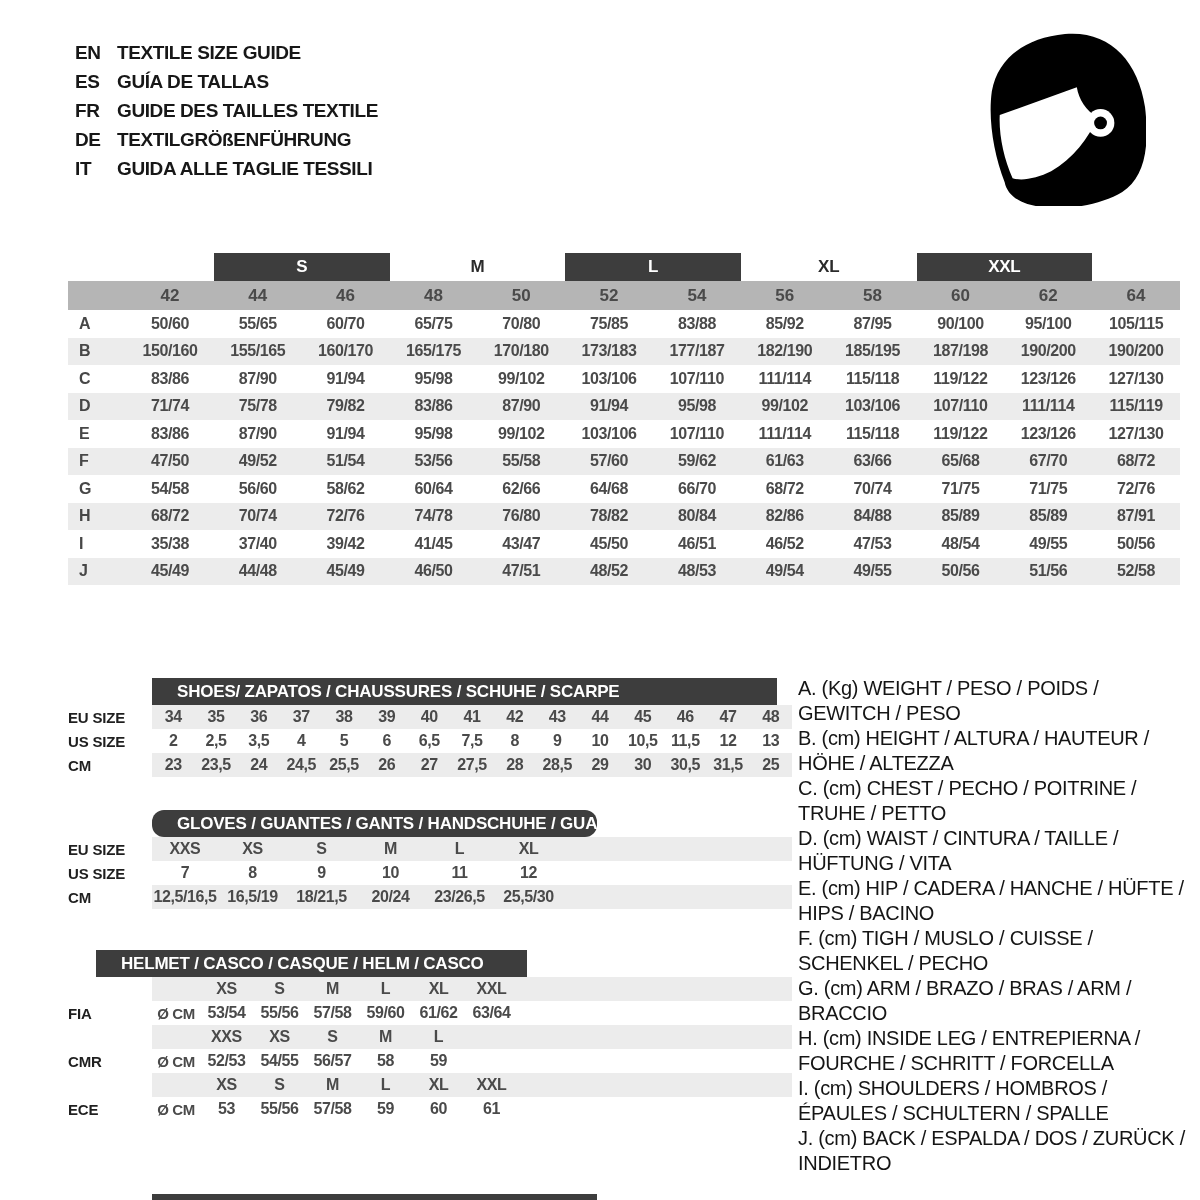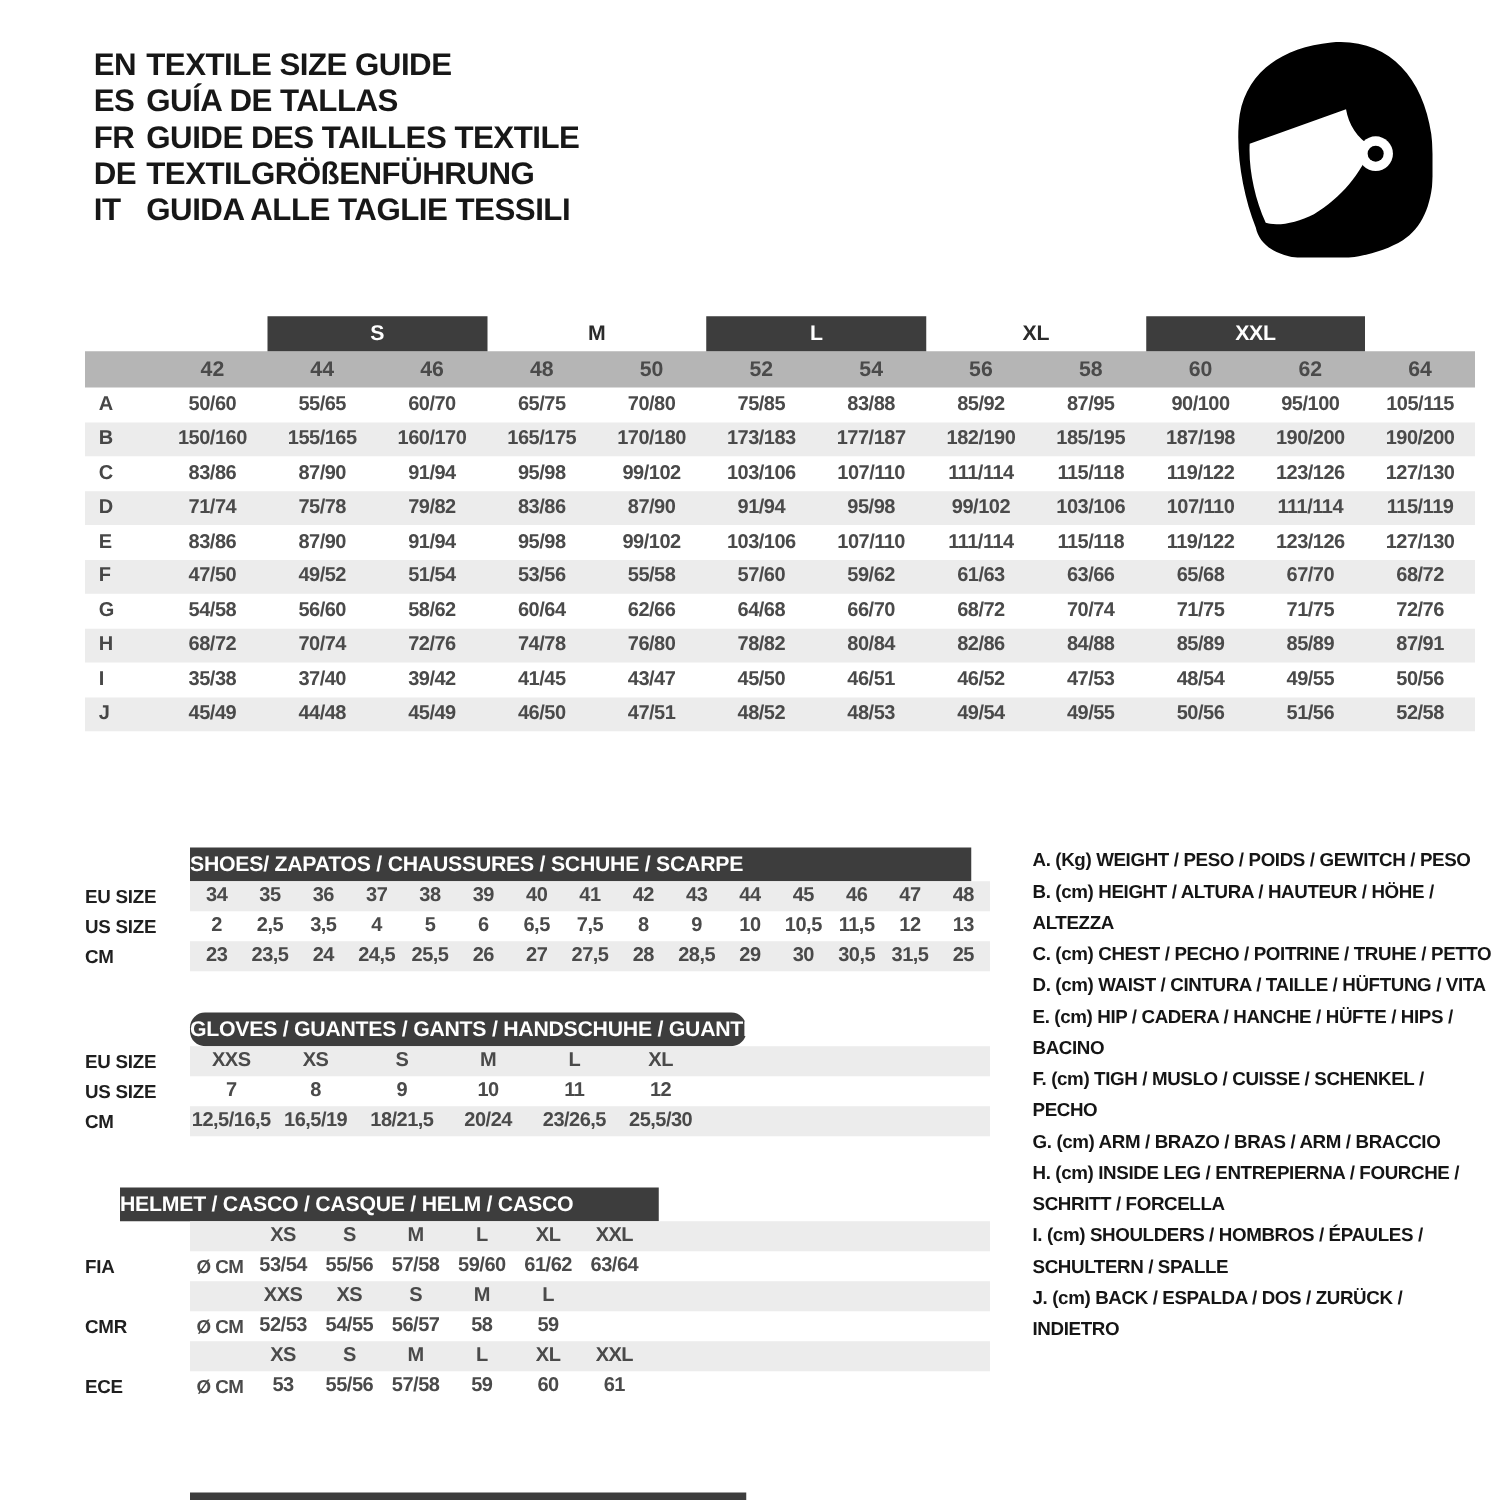--- a/index.html
+++ b/index.html
@@ -3,21 +3,21 @@
 <meta charset="utf-8">
 <style>
   * { margin:0; padding:0; box-sizing:border-box; }
   html,body { width:1200px; height:1200px; background:#ffffff;
     font-family:"Liberation Sans", sans-serif; color:#1c1c1c; }
   body { position:relative; overflow:hidden; }
 
   
   .lang-block { position:absolute; left:75px; top:38px; }
   .lang-row { display:flex; height:29px; align-items:center;
-    font-weight:bold; font-size:25px; letter-spacing:-0.4px; color:#171717; }
+    font-weight:bold; font-size:19px; letter-spacing:-0.4px; color:#171717; }
   .lang-code { width:42px; }
 
   
   .helmet-logo { position:absolute; left:978px; top:28px; width:168px; height:178px; }
 
   
   .textile { position:absolute; left:68px; top:253px; width:1112px; }
   .t-grid { display:grid; grid-template-columns:58px repeat(12,1fr); }
   .group-row { height:28px; }
   .group { display:flex; align-items:center; justify-content:center;
@@ -33,41 +33,41 @@
     font-weight:bold; font-size:16px; color:#474747; }
   .t-cell { display:flex; align-items:center; justify-content:center;
     font-weight:bold; font-size:16px; color:#4a4a4a; letter-spacing:-0.4px; white-space:nowrap; }
 
   
   .section { position:absolute; left:68px; width:724px; }
   .sec-shoes  { top:678px; }
   .sec-gloves { top:810px; }
   .sec-helmet { top:950px; }
   .sec-bar { margin-left:84px; height:27px; background:#3d3d3d; color:#ffffff;
-    display:flex; align-items:center; padding-left:0;
+    display:flex; align-items:center; padding-left:25px;
     font-weight:bold; font-size:17px; letter-spacing:-0.2px; white-space:nowrap; }
   .sec-shoes  .sec-bar { width:625px; }
   .sec-gloves .sec-bar { width:445px;border-radius:12px; }
   .sec-helmet .sec-bar { width:431px;margin-left:28px; }
   .m-row { display:flex; height:24px; }
   .m-label { width:84px; display:flex; align-items:center;
     font-weight:bold; font-size:15px; letter-spacing:-0.2px; color:#1f1f1f; }
   .band { flex:1; display:grid; align-items:center; }
   .band.shade { background:#ececec; }
   .shoes-cols  { grid-template-columns:repeat(15,1fr); }
   .gloves-cols { grid-template-columns:66px repeat(5,69px) 1fr; }
   .helmet-cols { grid-template-columns:48px repeat(6,53px) 1fr; }
   .m-cell { text-align:center; font-weight:bold; font-size:16px;
     color:#4a4a4a; letter-spacing:-0.4px; white-space:nowrap; }
   .m-cell.unit { font-size:15px; }
 
   
   .legend { position:absolute; left:798px; top:676px; width:396px; }
-  .legend-item { font-weight:bold; font-size:15px; line-height:25px;
-    letter-spacing:-0.3px; color:#151515;margin-left:28px; }
+  .legend-item { font-weight:normal; font-size:20px; line-height:25px;
+    letter-spacing:-0.3px; color:#151515; }
 
   
   .cutoff-bar { position:absolute; left:152px; top:1194px; width:445px; height:6px;
     background:#3d3d3d; }
 </style>
 </head>
 <body>
 
 <div class="lang-block">
   <div class="lang-row">

